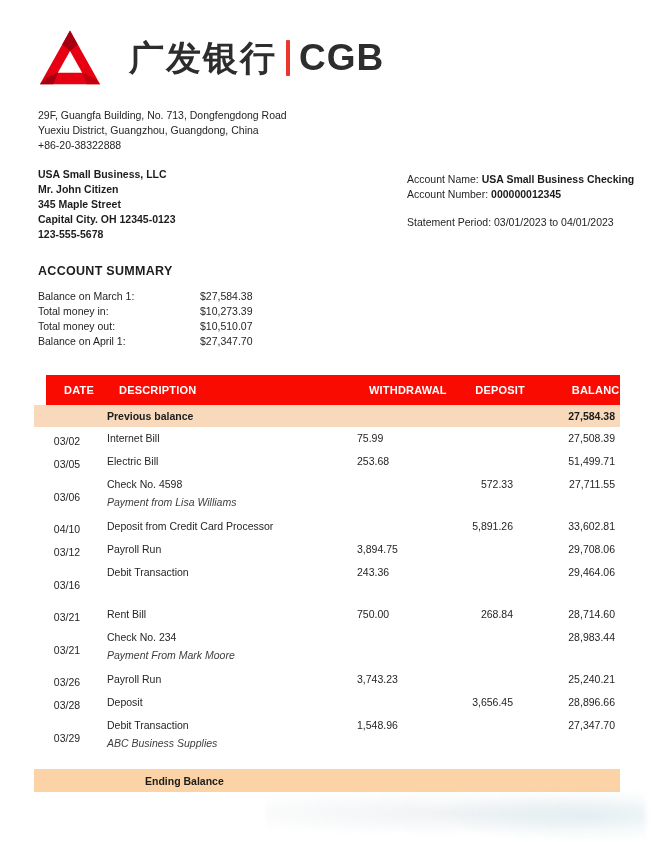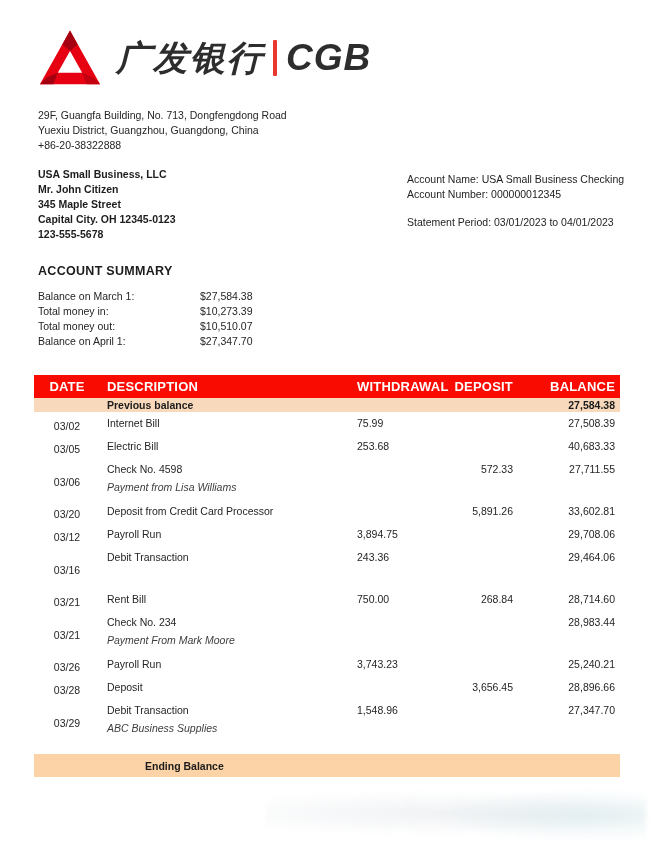--- a/index.html
+++ b/index.html
@@ -4,51 +4,51 @@
 <style>
   * { margin:0; padding:0; box-sizing:border-box; }
   html,body { background:#ffffff; }
   body { font-family:"Liberation Sans", sans-serif; color:#2b2b2b; }
   .page {
     position:relative; width:652px; height:842px; background:#ffffff;
     overflow:hidden; margin:0 auto;
   }
 
   
-  .logo-row { display:flex; gap:14px; margin:26px 0 0 38px;font-style:italic; }
+  .logo-row { display:flex; gap:27px; margin:26px 0 0 38px; }
   .logo-icon { width:64px; height:64px; flex:0 0 auto; }
   .logo-text { display:flex; align-items:center; gap:9px; }
   .logo-cn { font-size:35px; font-weight:bold; color:#2d2d2d; letter-spacing:2px; }
   .logo-sep { width:4px; height:36px; background:#e8372c; border-radius:1px; }
   .logo-en { font-size:37px; font-weight:600; color:#2d2d2d; letter-spacing:1px; }
 
   
   .bank-address { margin:18px 0 14px 38px; font-size:10.5px; line-height:15px; color:#252525; }
   .customer-block { margin:9px 0 0 38px; font-size:10.5px; line-height:15px; font-weight:bold; color:#1c1c1c; }
 
   .account-block { position:absolute; left:407px; top:172px; font-size:10.5px; line-height:15px; color:#252525; }
-  .account-block .val { font-weight:normal; color:#1c1c1c; }
+  .account-block .val { font-weight:bold; color:#1c1c1c; }
   .period-line { margin-top:13px; }
 
   
   .summary-title { margin:22px 0 8px 38px; font-size:12.5px; font-weight:bold; color:#1c1c1c; letter-spacing:0.3px; }
   .summary-rows { margin:11px 0 0 38px; font-size:10.5px; line-height:15px; color:#252525; }
   .summary-row { display:grid; grid-template-columns:162px auto; }
 
   
   .tx-table { margin:26px 0 0 34px; width:586px; font-size:10.5px; color:#252525; }
   .t-row { display:grid; grid-template-columns:66px 250px 90px 80px 100px; }
   .c-date { text-align:center; align-self:center; }
   .c-desc { padding-left:7px; }
   .c-wd   { padding-left:7px; }
   .c-dep  { text-align:right; padding-right:7px; }
   .c-bal  { text-align:right; padding-right:5px; }
 
-  .t-head { height:23px; align-items:center; color:#ffffff; font-weight:bold; font-size:13px; letter-spacing:0.2px; }
-  .t-band { height:14px; align-items:center; font-weight:bold; color:#1c1c1c; }
+  .t-head { height:30px; align-items:center; color:#ffffff; font-weight:bold; font-size:11px; letter-spacing:0.2px;margin-left:12px; }
+  .t-band { height:22px; align-items:center; font-weight:bold; color:#1c1c1c; }
   .t-band .c-desc, .t-band .c-bal { font-weight:bold; }
 
   .t-body .t-row { padding-top:5px; min-height:23px; align-items:start; }
   .t-body .t-row.double { min-height:42px; }
   .note-line { font-style:italic; color:#3d3d3d; margin-top:5px; line-height:13px; }
   .desc-line { line-height:13px; }
   .ending-band { margin-top:13px; height:23px; }
 
   
   .watermark {
@@ -157,36 +157,36 @@
   </div>
 
   <div class="t-row">
     <div class="c-date">03/05</div>
     <div class="c-desc">
       <div class="desc-line">Electric Bill</div>
 
     </div>
     <div class="c-wd">253.68</div>
     <div class="c-dep"></div>
-    <div class="c-bal">40,683.33</div>
+    <div class="c-bal">51,499.71</div>
   </div>
 
   <div class="t-row double">
     <div class="c-date">03/06</div>
     <div class="c-desc">
       <div class="desc-line">Check No. 4598</div>
       <div class="note-line">Payment from Lisa Williams</div>
     </div>
     <div class="c-wd"></div>
     <div class="c-dep">572.33</div>
     <div class="c-bal">27,711.55</div>
   </div>
 
   <div class="t-row">
-    <div class="c-date">03/20</div>
+    <div class="c-date">04/10</div>
     <div class="c-desc">
       <div class="desc-line">Deposit from Credit Card Processor</div>
 
     </div>
     <div class="c-wd"></div>
     <div class="c-dep">5,891.26</div>
     <div class="c-bal">33,602.81</div>
   </div>
 
   <div class="t-row">

